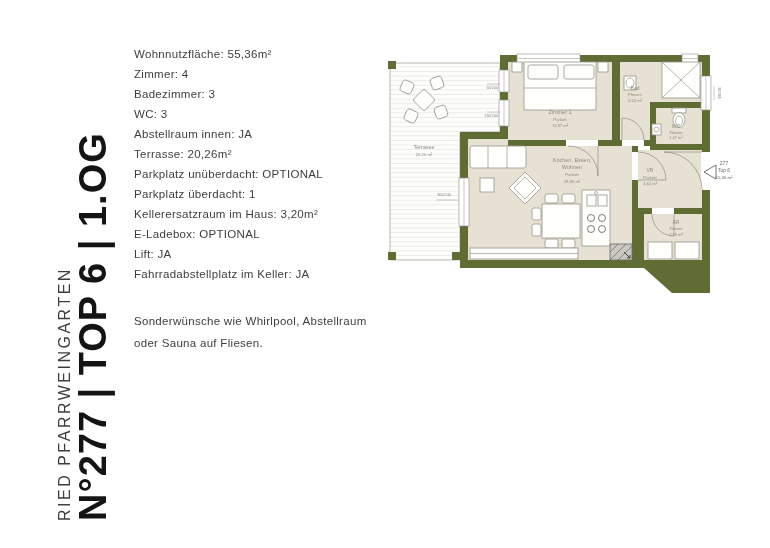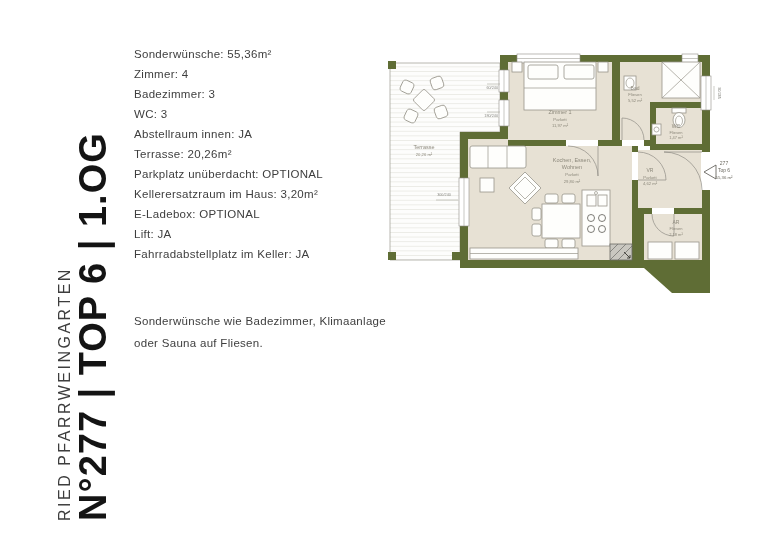--- a/index.html
+++ b/index.html
@@ -31,35 +31,36 @@
   .tag{font-size:5px;fill:#6d6b62;}
   .tag-s{font-size:4.3px;fill:#6d6b62;}
 </style>
 </head>
 <body>
 
 <div id="v-small" class="v-text">RIED PFARRWEINGARTEN</div>
 <div id="v-large" class="v-text">N°277 | TOP 6 | 1.OG</div>
 
 <div id="details">
-  <div class="detail-line">Sonderwünsche: 55,36m²</div>
+  <div class="detail-line">Wohnnutzfläche: 55,36m²</div>
   <div class="detail-line">Zimmer: 4</div>
   <div class="detail-line">Badezimmer: 3</div>
   <div class="detail-line">WC: 3</div>
   <div class="detail-line">Abstellraum innen: JA</div>
   <div class="detail-line">Terrasse: 20,26m²</div>
   <div class="detail-line">Parkplatz unüberdacht: OPTIONAL</div>
+  <div class="detail-line">Parkplatz überdacht: 1</div>
   <div class="detail-line">Kellerersatzraum im Haus: 3,20m²</div>
   <div class="detail-line">E-Ladebox: OPTIONAL</div>
   <div class="detail-line">Lift: JA</div>
   <div class="detail-line">Fahrradabstellplatz im Keller: JA</div>
 </div>
 
 <div id="note">
-  <div>Sonderwünsche wie Badezimmer, Klimaanlage</div>
+  <div>Sonderwünsche wie Whirlpool, Abstellraum</div>
   <div>oder Sauna auf Fliesen.</div>
 </div>
 
 <svg id="plan" width="352" height="248" viewBox="0 0 352 248">
   <defs>
     <pattern id="deck" width="6" height="4.6" patternUnits="userSpaceOnUse">
       <rect width="6" height="4.6" fill="#fdfdfc"></rect>
       <path d="M0 0.4 H6" stroke="#e4e4e0" stroke-width="0.8"></path>
     </pattern>
   </defs>

